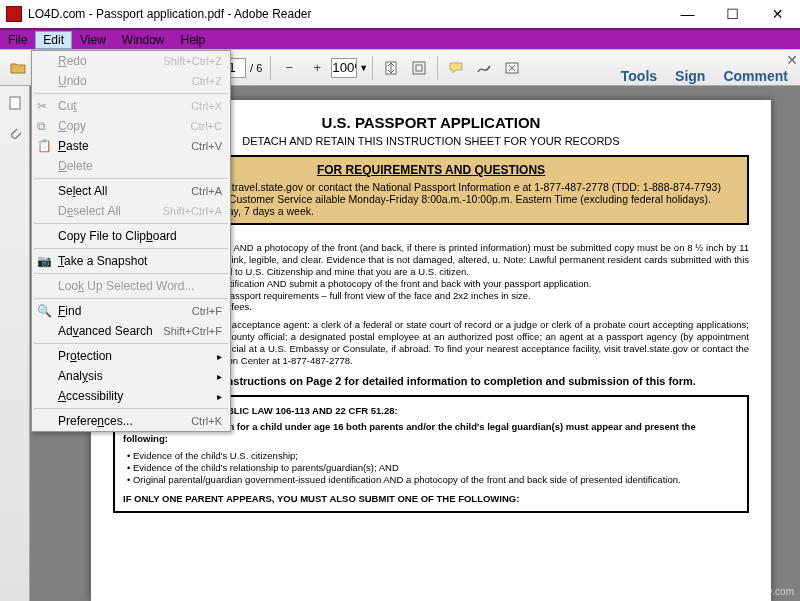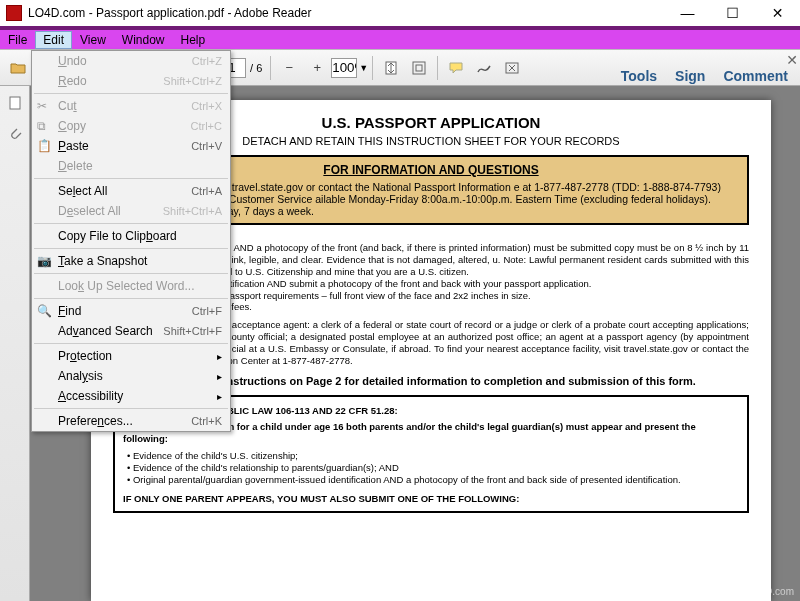--- a/index.html
+++ b/index.html
@@ -1,23 +1,23 @@
 <!DOCTYPE html>
 <html><head>
 <meta charset="utf-8">
 <style>
   * { box-sizing: border-box; margin: 0; padding: 0; font-family: "Segoe UI", Tahoma, sans-serif; }
   body { width: 800px; height: 601px; overflow: hidden; background: #fff; font-size: 11px; position: relative; }
-  .titlebar { height: 30px; background: #fff; display: flex; align-items: center; border-bottom: 4px solid #701a75; }
+  .titlebar { height: 30px; background: #fff; display: flex; align-items: center; border-bottom: 2px solid #701a75; }
   .tb-icon { width: 16px; height: 16px; margin: 0 6px; background:#b11; border:1px solid #800; }
   .tb-title { flex: 1; font-size: 12px; }
   .tb-controls { display: flex; }
   .tb-btn { width: 45px; height: 29px; display: flex; align-items: center; justify-content: center; font-size: 14px; }
 
-  .menubar { height: 20px; background: #d946ef; display: flex; align-items: center; border-bottom: 1px solid #bbb; font-size: 12px; }
+  .menubar { height: 20px; background: #a21caf; display: flex; align-items: center; border-bottom: 1px solid #bbb; font-size: 12px; }
   .menuitem { padding: 2px 8px; }
   .menuitem.open { background: #cde6f7; border:1px solid #7da2ce; padding:1px 7px; }
 
   .toolbar { height: 36px; background: linear-gradient(#f8f8f8,#e8e8e8); border-bottom: 1px solid #aaa; display:flex; align-items:center; padding:0 4px; position:relative; }
   .tbarbtn { width: 26px; height: 26px; border:1px solid transparent; margin:0 1px; display:flex; align-items:center; justify-content:center; border-radius:2px; font-size:13px; color:#444;}
   .tbarbtn svg { width:16px; height:16px; }
   .sep { width:1px; height:24px; background:#bbb; margin:0 4px;}
   .pageinp { width: 28px; height:20px; text-align:center; border:1px solid #999; }
   .zoominp { width: 26px; height:20px; text-align:center; border:1px solid #999; }
   .right-tools { position:absolute; right:6px; display:flex; gap:6px; }
@@ -154,26 +154,26 @@
     <div class="right-tool">Tools</div>
     <div class="right-tool">Sign</div>
     <div class="right-tool">Comment</div>
   </div>
 </div>
 
 <div class="topclosebar">✕</div>
 
 <div class="dropdown" id="dropdown">
     <div class="dd-row disabled">
+      <span><span class="accel">R</span>edo</span>
+      <span class="hot">Shift+Ctrl+Z</span>
+    </div>
+    <div class="dd-row disabled">
       <span><span class="accel">U</span>ndo</span>
       <span class="hot">Ctrl+Z</span>
-    </div>
-    <div class="dd-row disabled">
-      <span><span class="accel">R</span>edo</span>
-      <span class="hot">Shift+Ctrl+Z</span>
     </div>
     <div class="dd-sep"></div>
     <div class="dd-row disabled">
       <span class="ic">✂</span>
       <span>Cu<span class="accel">t</span></span>
       <span class="hot">Ctrl+X</span>
     </div>
     <div class="dd-row disabled">
       <span class="ic">⧉</span>
       <span><span class="accel">C</span>opy</span>
@@ -250,21 +250,21 @@
         <svg viewBox="0 0 16 16">
           <path d="M10 3l-5 5a3 3 0 004 4l5-5" fill="none" stroke="#777" stroke-width="1.3"></path>
         </svg>
       </div>
   </div>
   <div class="docarea">
     <div class="page">
       <h1>U.S. PASSPORT APPLICATION</h1>
       <div class="sub">DETACH AND RETAIN THIS INSTRUCTION SHEET FOR YOUR RECORDS</div>
       <div class="infobox">
-        <div class="hdr">FOR INFORMATION AND QUESTIONS</div>
+        <div class="hdr">FOR REQUIREMENTS AND QUESTIONS</div>
         <div>ent of State website at travel.state.gov or contact the National Passport Information e at 1-877-487-2778 (TDD: 1-888-874-7793) and NPIC@state.gov.  Customer Service ailable Monday-Friday 8:00a.m.-10:00p.m. Eastern Time (excluding federal holidays). available 24 hours a day, 7 days a week.</div>
       </div>
       <div class="sect-lbl">RM:</div>
       <div class="body-text">Evidence of U.S. citizenship AND a photocopy of the front (and back, if there is printed information) must be submitted copy must be on 8 ½ inch by 11 inch paper, black and white ink, legible, and clear. Evidence that is not damaged, altered, u. Note: Lawful permanent resident cards submitted with this application will be forwarded to U.S. Citizenship and mine that you are a U.S. citizen.</div>
       <div class="body-text">st present your original identification AND submit a photocopy of the front and back with your passport application.</div>
       <div class="body-text"><b>H:</b> <span>Photograph must meet passport requirements – full front view of the face and 2x2 inches in size.</span></div>
       <div class="body-text">t travel.state.gov for current fees.</div>
       <div class="body-text" style="margin-top:6px">n in person to a designated acceptance agent:  a clerk of a federal or state court of record or a judge or clerk of a probate court accepting applications; a designated municipal or county official; a designated postal employee at an authorized post office; an agent at a passport agency (by appointment only); or a U.S. consular official at a U.S. Embassy or Consulate, if abroad.  To find your nearest acceptance facility, visit travel.state.gov or contact the National Passport Information Center at 1-877-487-2778.</div>
       <div class="follow">Follow the instructions on Page 2 for detailed information to completion and submission of this form.</div>
       <div class="reqbox">

